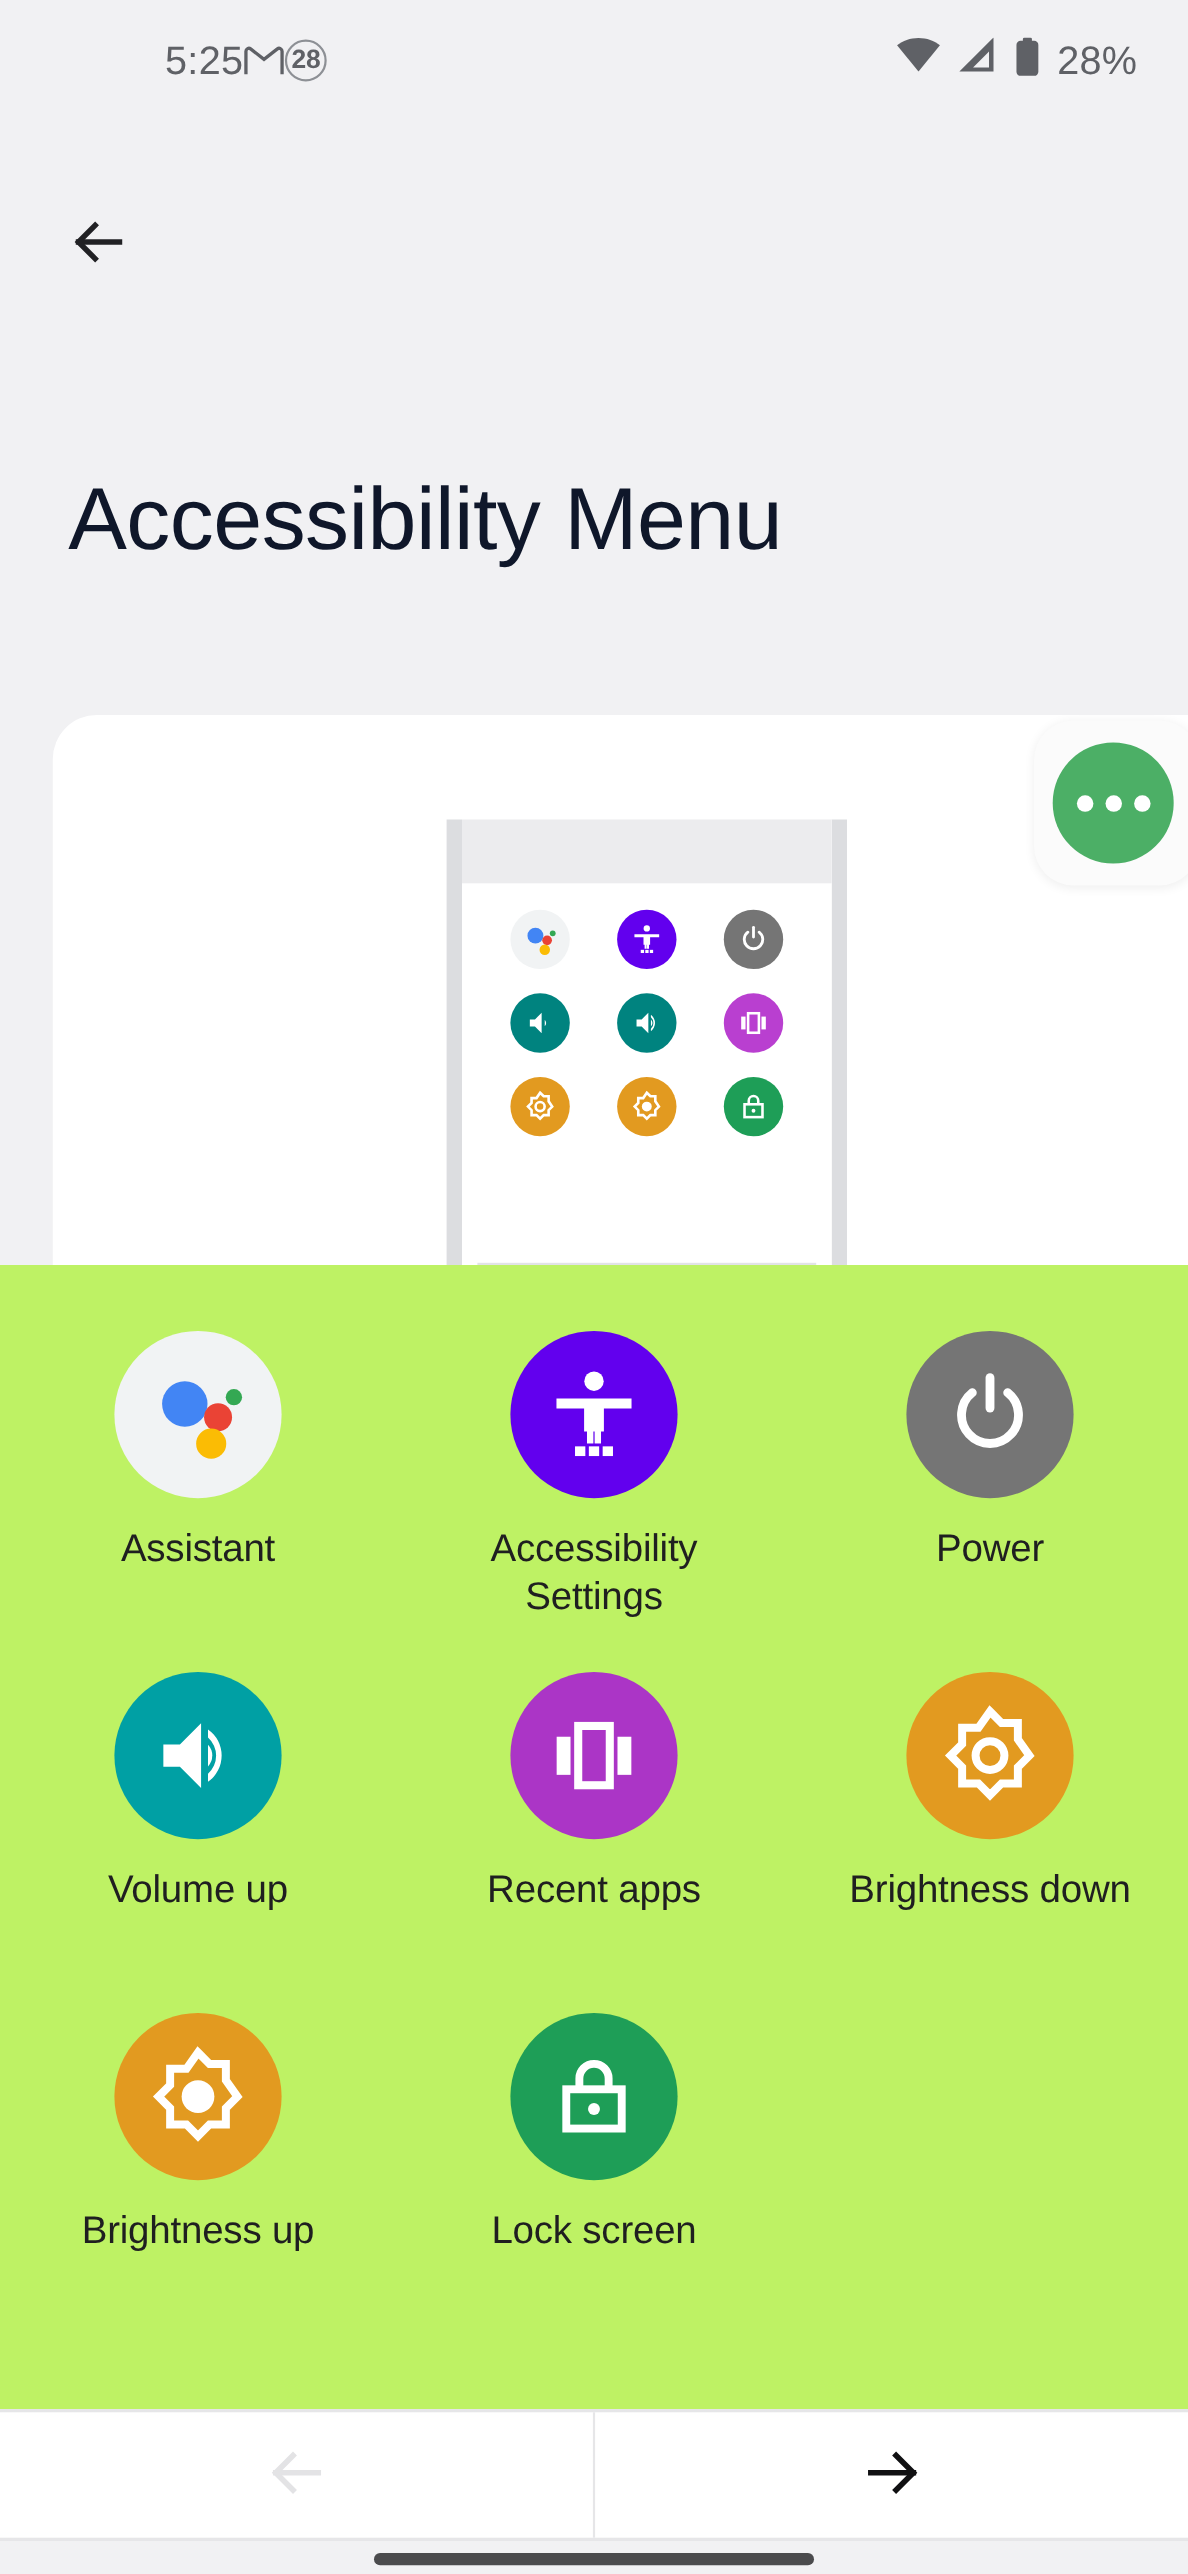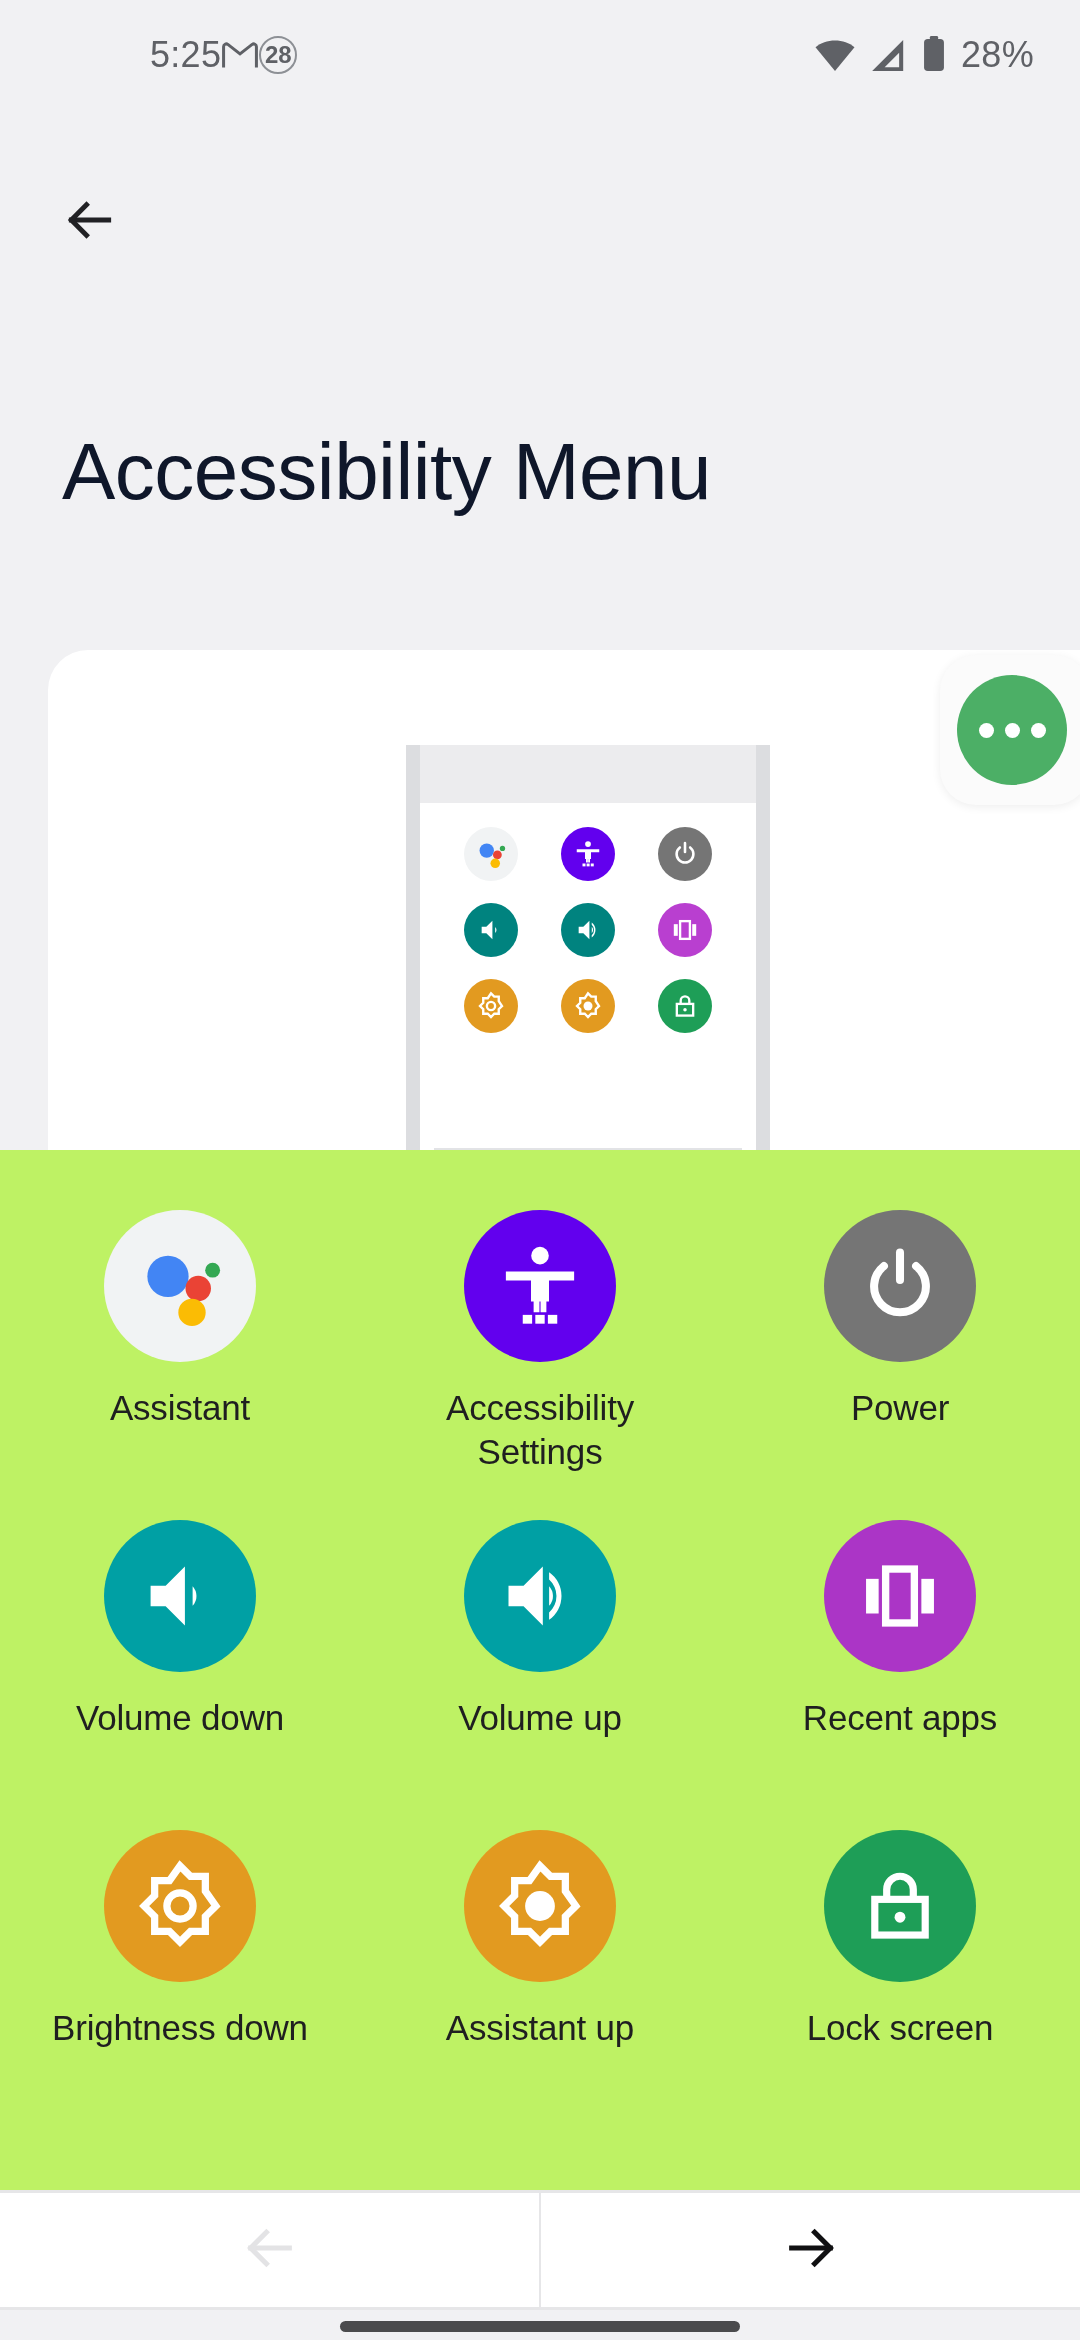--- a/index.html
+++ b/index.html
@@ -13,21 +13,21 @@
   .screen { position:relative; width:1080px; height:2340px; background:#f1f1f3; }
 
   
   .statusbar {
     position:absolute; top:0; left:0; width:1080px; height:110px;
     display:flex; align-items:center; justify-content:space-between;
     padding:0 46px 0 150px;
   }
   .sb-left { display:flex; align-items:center; }
   .sb-time { font-size:36px; color:#5f6166; letter-spacing:.3px; }
-  .sb-right { display:flex; align-items:flex-end; gap:14px; }
+  .sb-right { display:flex; align-items:flex-start; gap:14px; }
   .sb-batt-text { font-size:36px; color:#5f6166; letter-spacing:.3px; }
   .gmail-ico { width:38px; height:30px; display:block; }
   .badge-28 {
     width:38px; height:38px; border-radius:50%;
     border:2.5px solid #8d9095;
     display:flex; align-items:center; justify-content:center;
     font-size:24px; color:#5f6166; font-weight:600;
   }
 
   
@@ -324,29 +324,20 @@
       <div class="cell r1">
         <div class="circle" style="background:#757575">
           <svg width="84" height="84" viewBox="0 0 24 24" fill="none" stroke="#fff" stroke-width="2.3" stroke-linecap="round">
             <path d="M7.4 6.3a7.4 7.4 0 1 0 9.2 0"></path>
             <path d="M12 2.4v7.9"></path>
           </svg>
         </div>
         <div class="cell-label">Power</div>
       </div>
 
-      <div class="cell r2">
-        <div class="circle" style="background:#00a0a4">
-          <svg width="84" height="84" viewBox="0 0 24 24" fill="#fff">
-            <path d="M3.6 9.1h4.3L13.4 3.6v16.8L7.9 14.9H3.6z"></path>
-            <path d="M15.6 9.2a4.1 4.1 0 0 1 0 5.6z"></path>
-          </svg>
-        </div>
-        <div class="cell-label">Volume down</div>
-      </div>
 
       <div class="cell r2">
         <div class="circle" style="background:#00a0a4">
           <svg width="84" height="84" viewBox="0 0 24 24" fill="#fff">
             <path d="M3 9.1h4.3L12.8 3.6v16.8L7.3 14.9H3z"></path>
             <path d="M14.6 9.2a4.1 4.1 0 0 1 0 5.6z"></path>
             <path d="M14.6 5.2a8.3 8.3 0 0 1 0 13.6v-2.1a6.3 6.3 0 0 0 0-9.4z"></path>
           </svg>
         </div>
         <div class="cell-label">Volume up</div>
@@ -373,21 +364,21 @@
         <div class="cell-label">Brightness down</div>
       </div>
 
       <div class="cell r3">
         <div class="circle" style="background:#e29a20">
           <svg width="94" height="94" viewBox="0 0 24 24" fill="none" stroke="#fff" stroke-width="1.85">
             <path d="M12 1.75l2.68 2.68h3.79v3.79L21.15 12l-2.68 2.68v3.79h-3.79L12 21.15l-2.68-2.68H5.53v-3.79L2.85 12l2.68-2.68V5.53h3.79z"></path>
             <circle cx="12" cy="12" r="3.8" fill="#fff" stroke="none"></circle>
           </svg>
         </div>
-        <div class="cell-label">Assistant up</div>
+        <div class="cell-label">Brightness up</div>
       </div>
 
       <div class="cell r3">
         <div class="circle" style="background:#1e9e57">
           <svg width="84" height="84" viewBox="0 0 24 24" fill="none" stroke="#fff" stroke-width="2.05">
             <rect x="4.8" y="10.1" width="14.4" height="10.2"></rect>
             <path d="M8.2 10.1V7.3a3.8 3.8 0 0 1 7.6 0v2.8"></path>
             <circle cx="12" cy="15.2" r="1.55" fill="#fff" stroke="none"></circle>
           </svg>
         </div>

